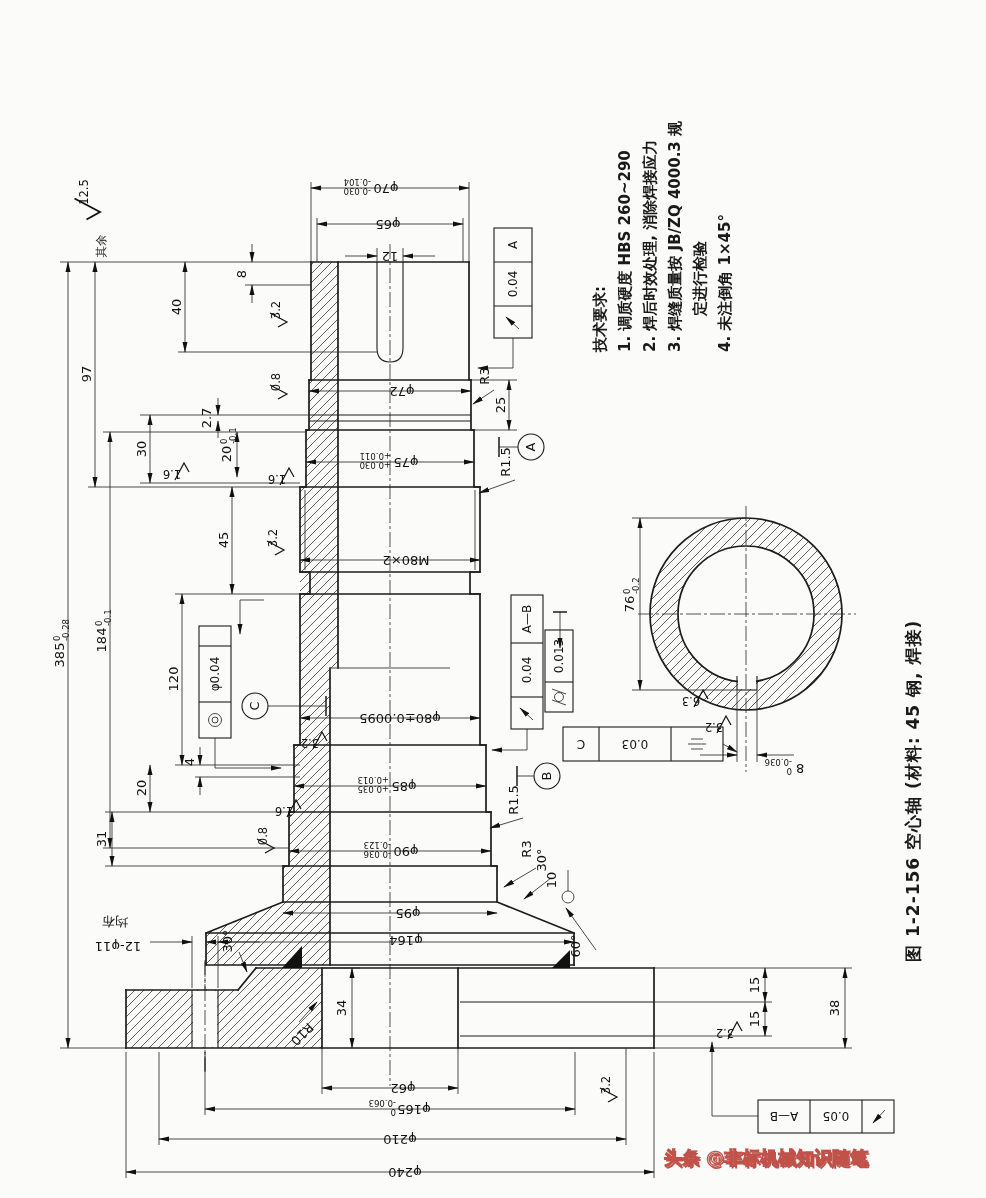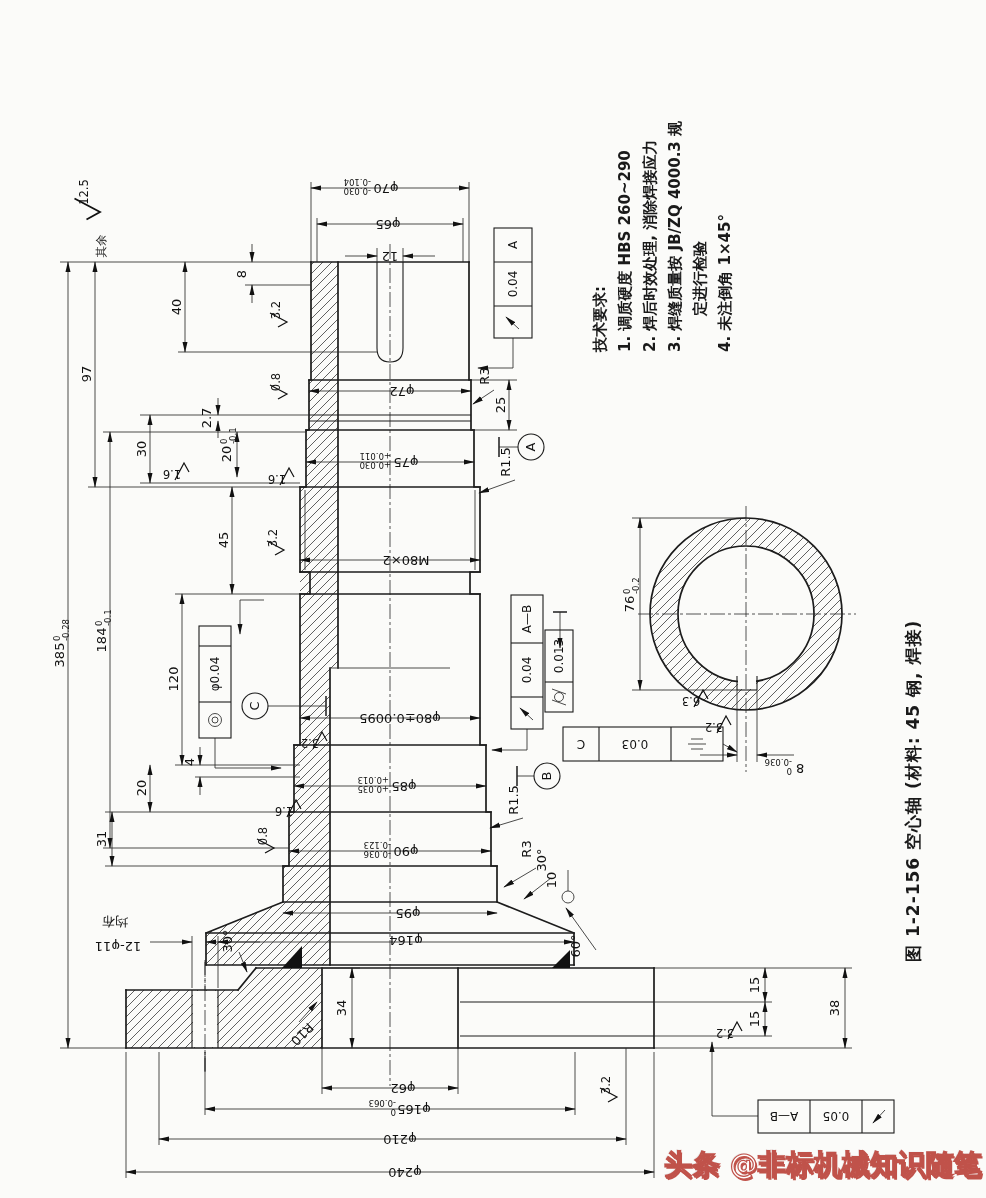--- a/index.html
+++ b/index.html
@@ -13,21 +13,21 @@
   text{fill:#111;}
   .d{font-size:13px;}
   .t{font-size:8.5px;}
   .r{font-size:11.5px;}
   .f{font-size:12px;}
   .mid{text-anchor:middle;}
   .vblock{position:absolute;transform:rotate(-90deg);transform-origin:0 0;}
   .tr-line{font-size:15px;font-weight:bold;line-height:25px;white-space:nowrap;}
   .tr-indent{padding-left:36px;}
   .caption{font-size:17px;font-weight:bold;white-space:nowrap;letter-spacing:1px;}
-  .wm{position:absolute;left:664px;top:1146px;width:320px;font-size:28px;font-weight:bold;
+  .wm{position:absolute;left:664px;top:1146px;width:320px;font-size:18px;font-weight:bold;
       color:#fff;-webkit-text-stroke:1.2px #c0524a;
       text-shadow:1.5px 1.5px 0 #c0524a,-1px -1px 0 #e9e9e9;white-space:nowrap;}
 </style>
 </head>
 <body>
 
 <div id="sheet">
 
 <svg width="986" height="1198" viewBox="0 0 986 1198">
 <defs>

